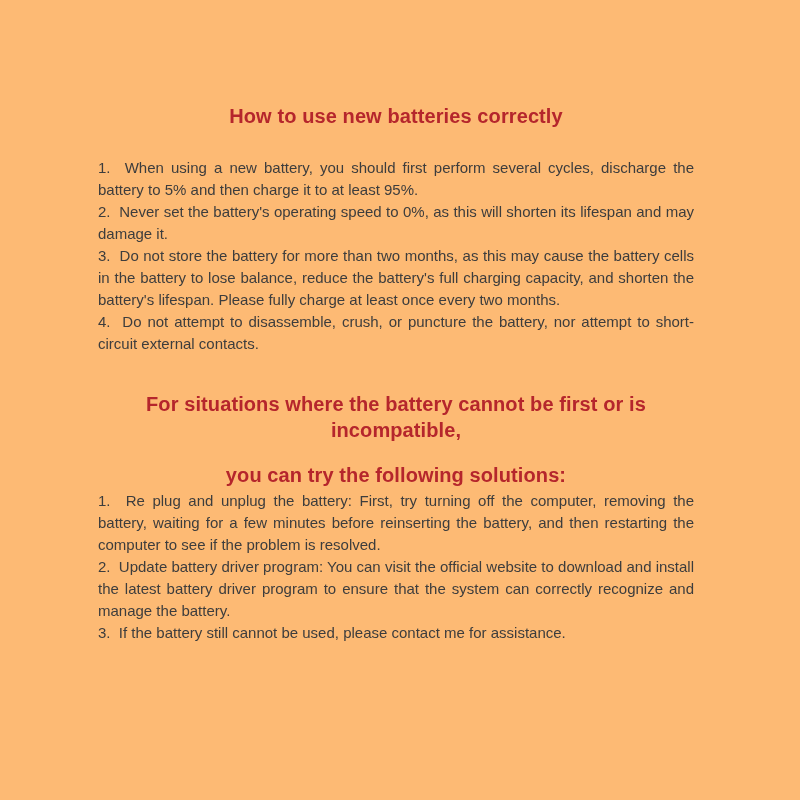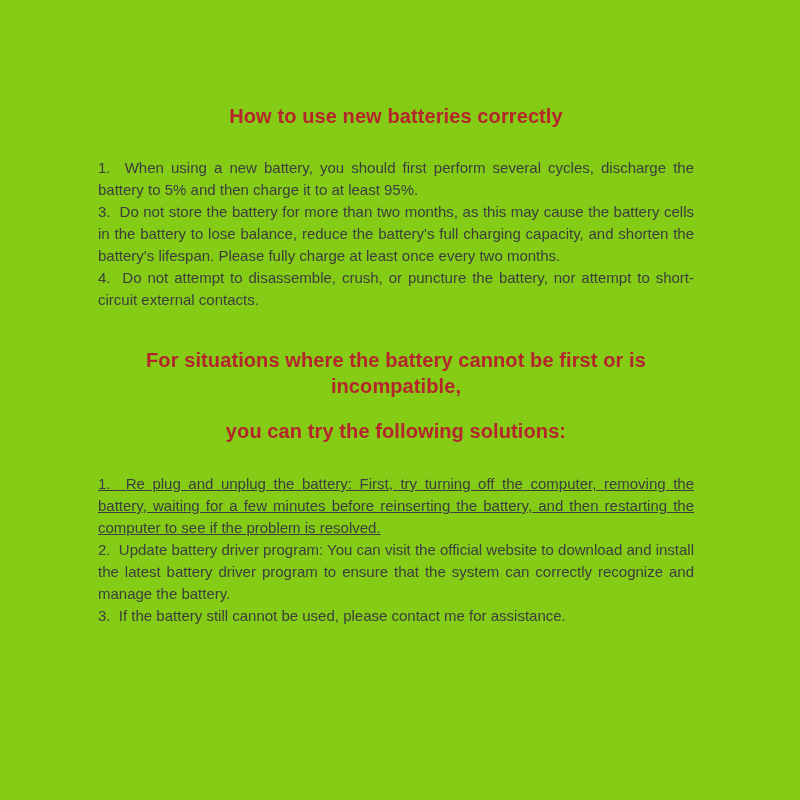--- a/index.html
+++ b/index.html
@@ -4,21 +4,21 @@
 <style>
   html, body {
     margin: 0;
     padding: 0;
     background: #ffffff;
   }
   .page {
     position: relative;
     width: 800px;
     height: 800px;
-    background: #84cc16;
+    background: #fdba74;
     overflow: hidden;
     font-family: "Liberation Sans", sans-serif;
   }
   .content {
     position: absolute;
     left: 98px;
     top: 0;
     width: 596px;
   }
   .heading {
@@ -44,34 +44,34 @@
     font-size: 15px;
     line-height: 22px;
     color: #3d3d3d;
     text-align: justify;
     text-justify: inter-word;
   }
   .para-group-usage {
     margin-top: 28px;
   }
   .para-group-trouble {
-    margin-top: 29px;
-    text-decoration: underline;
+    margin-top: 2px;
   }
 </style>
 </head>
 <body>
 
 <div class="page">
   <div class="content">
 
     <h1 class="heading heading-usage">How to use new batteries correctly</h1>
 
     <div>
       <p class="para para-group-usage">1.&nbsp; When using a new battery, you should first perform several cycles, discharge the battery to 5% and then charge it to at least 95%.</p>
+      <p class="para">2.&nbsp; Never set the battery's operating speed to 0%, as this will shorten its lifespan and may damage it.</p>
       <p class="para">3.&nbsp; Do not store the battery for more than two months, as this may cause the battery cells in the battery to lose balance, reduce the battery's full charging capacity, and shorten the battery's lifespan. Please fully charge at least once every two months.</p>
       <p class="para">4.&nbsp; Do not attempt to disassemble, crush, or puncture the battery, nor attempt to short-circuit external contacts.</p>
     </div>
 
     <h2 class="heading heading-trouble-1">For situations where the battery cannot be first or is incompatible,</h2>
 
     <h2 class="heading heading-trouble-2">you can try the following solutions:</h2>
 
     <div>
       <p class="para para-group-trouble">1.&nbsp; Re plug and unplug the battery: First, try turning off the computer, removing the battery, waiting for a few minutes before reinserting the battery, and then restarting the computer to see if the problem is resolved.</p>

